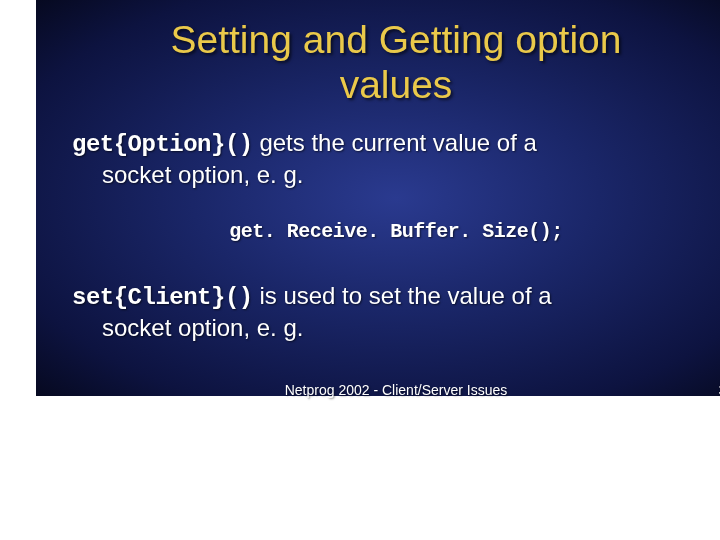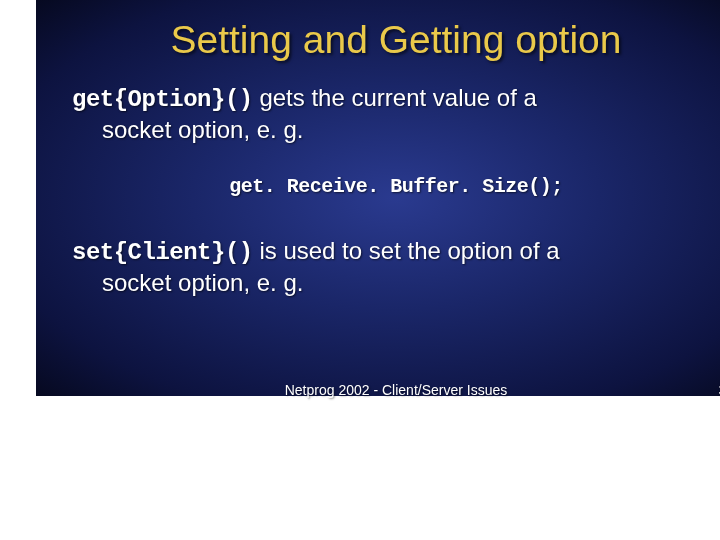--- a/index.html
+++ b/index.html
@@ -77,31 +77,32 @@
     right: 22px;
   }
 </style>
 </head>
 <body>
 
 <div class="slide">
 
   <h1 class="title">
     <span>Setting and Getting option</span><br>
+    <span>values</span>
   </h1>
 
   <p class="body-text">
     <span class="mono">get{Option}()</span><span> gets the current value of a</span>
     <span class="indent">socket option, e. g.</span>
   </p>
 
   <div class="code-line">get. Receive. Buffer. Size();</div>
 
   <p class="body-text">
-    <span class="mono">set{Client}()</span><span> is used to set the option of a</span>
+    <span class="mono">set{Client}()</span><span> is used to set the value of a</span>
     <span class="indent">socket option, e. g.</span>
   </p>
 
 
   <div class="footer">
     <span class="footer-center">Netprog 2002 - Client/Server Issues</span>
     <span class="footer-right">35</span>
   </div>
 
 </div>

